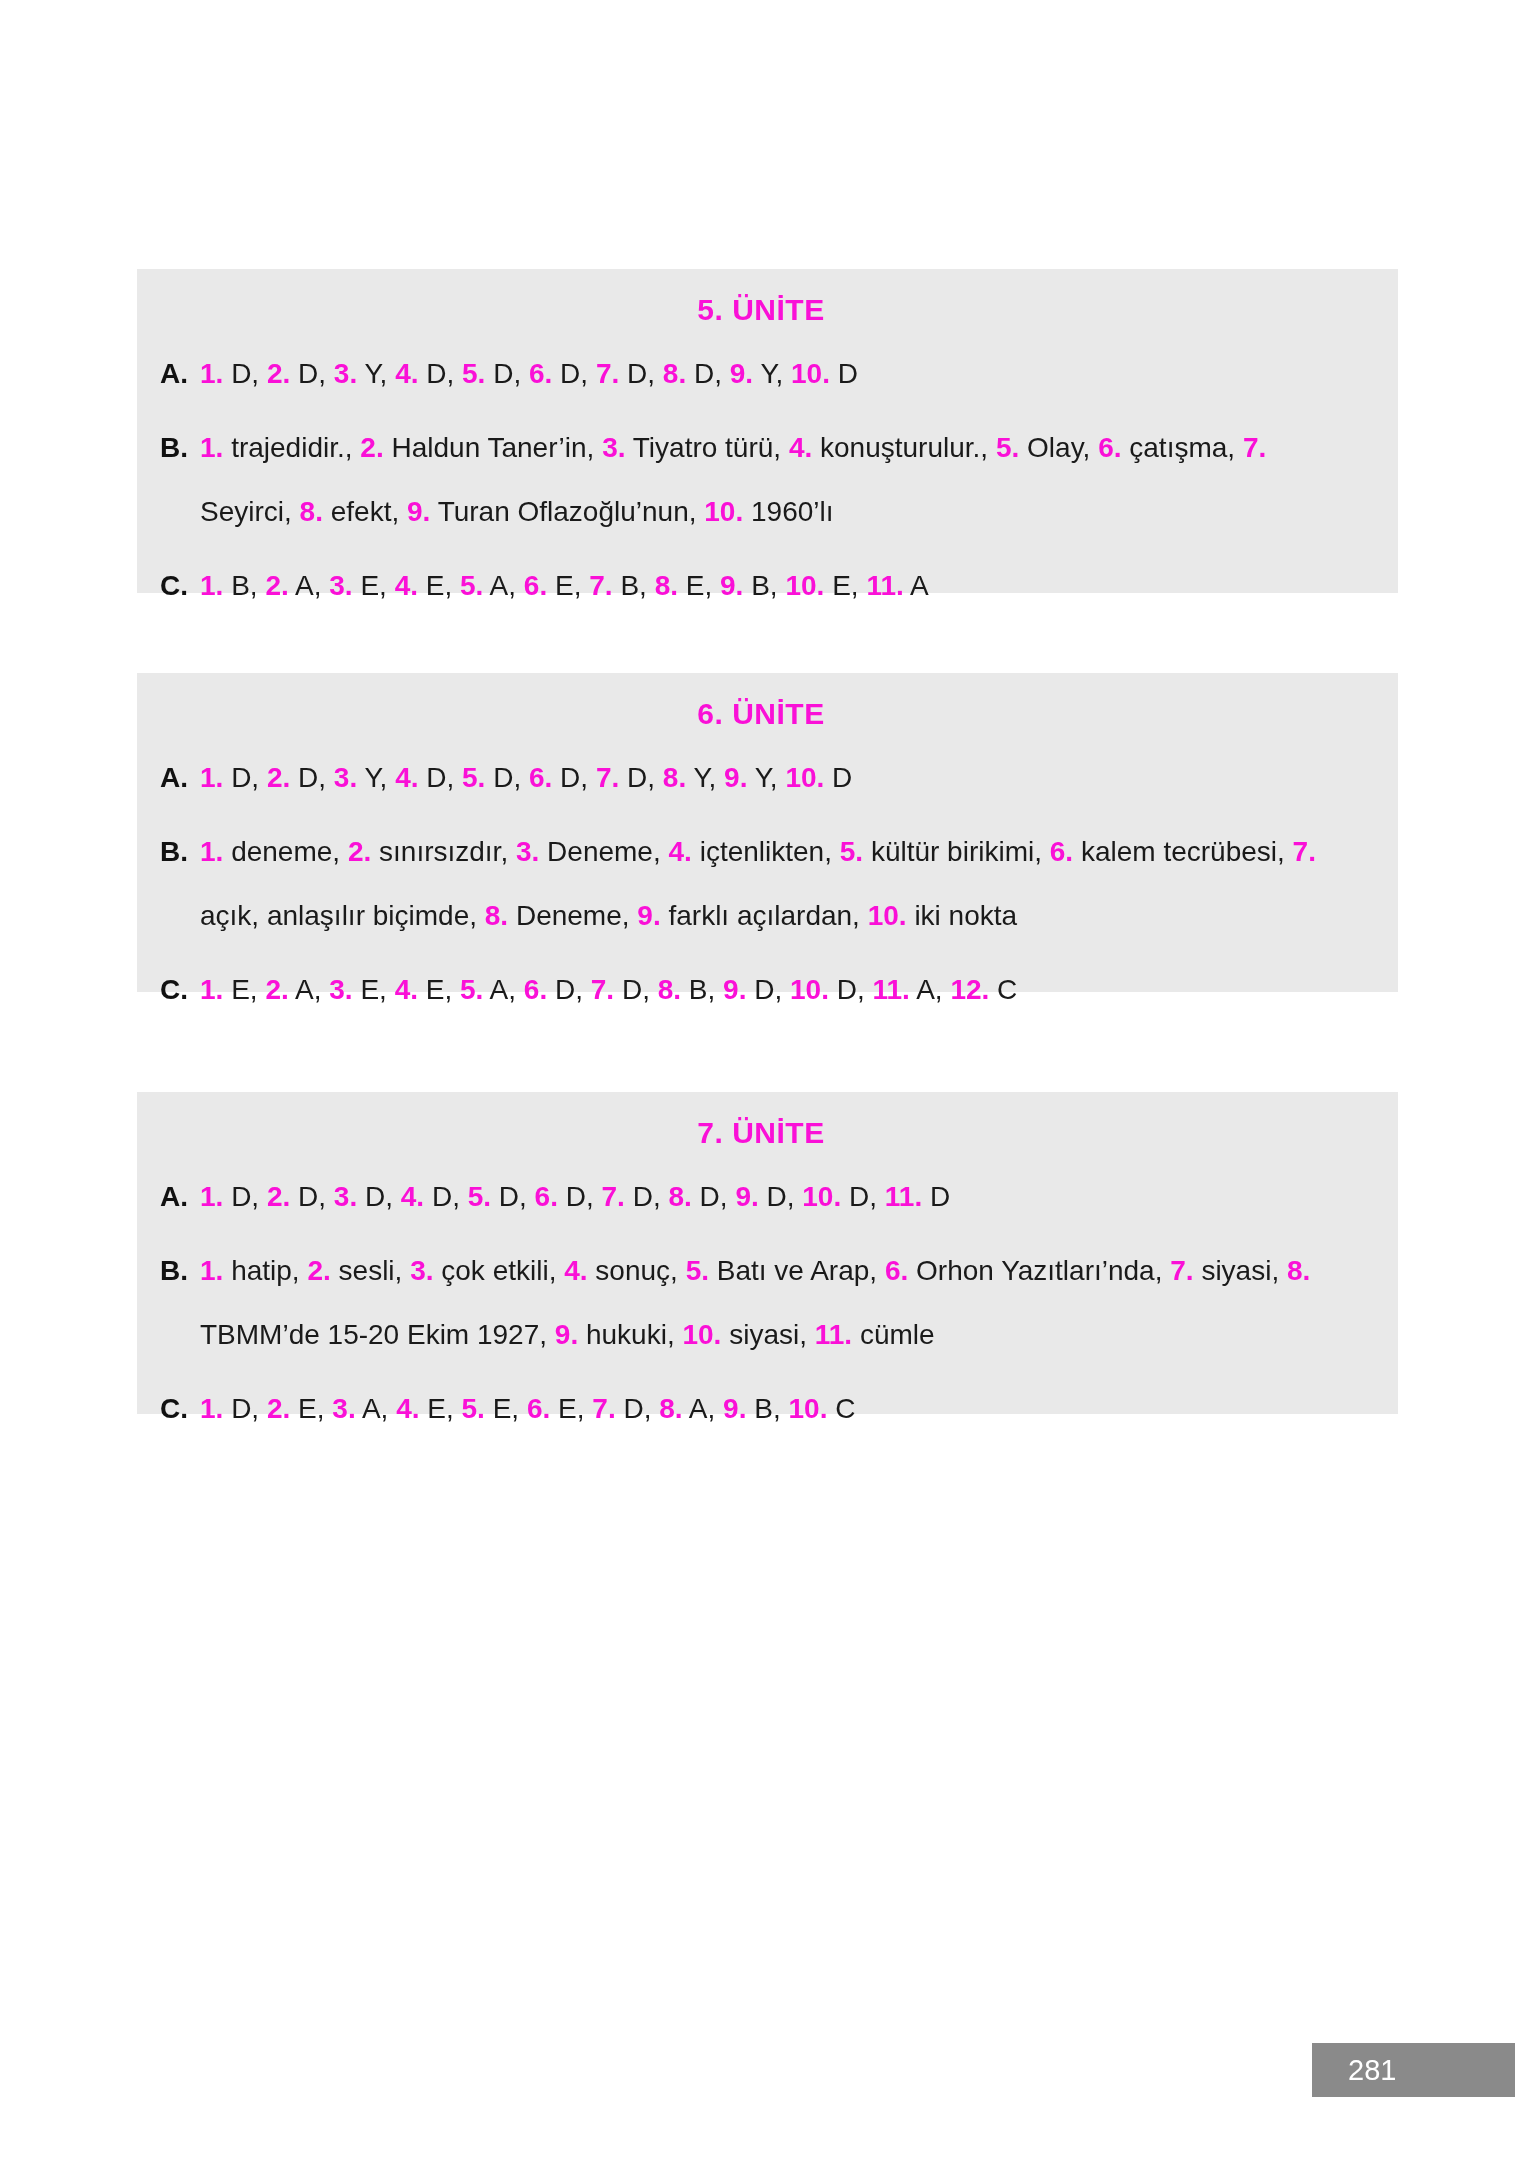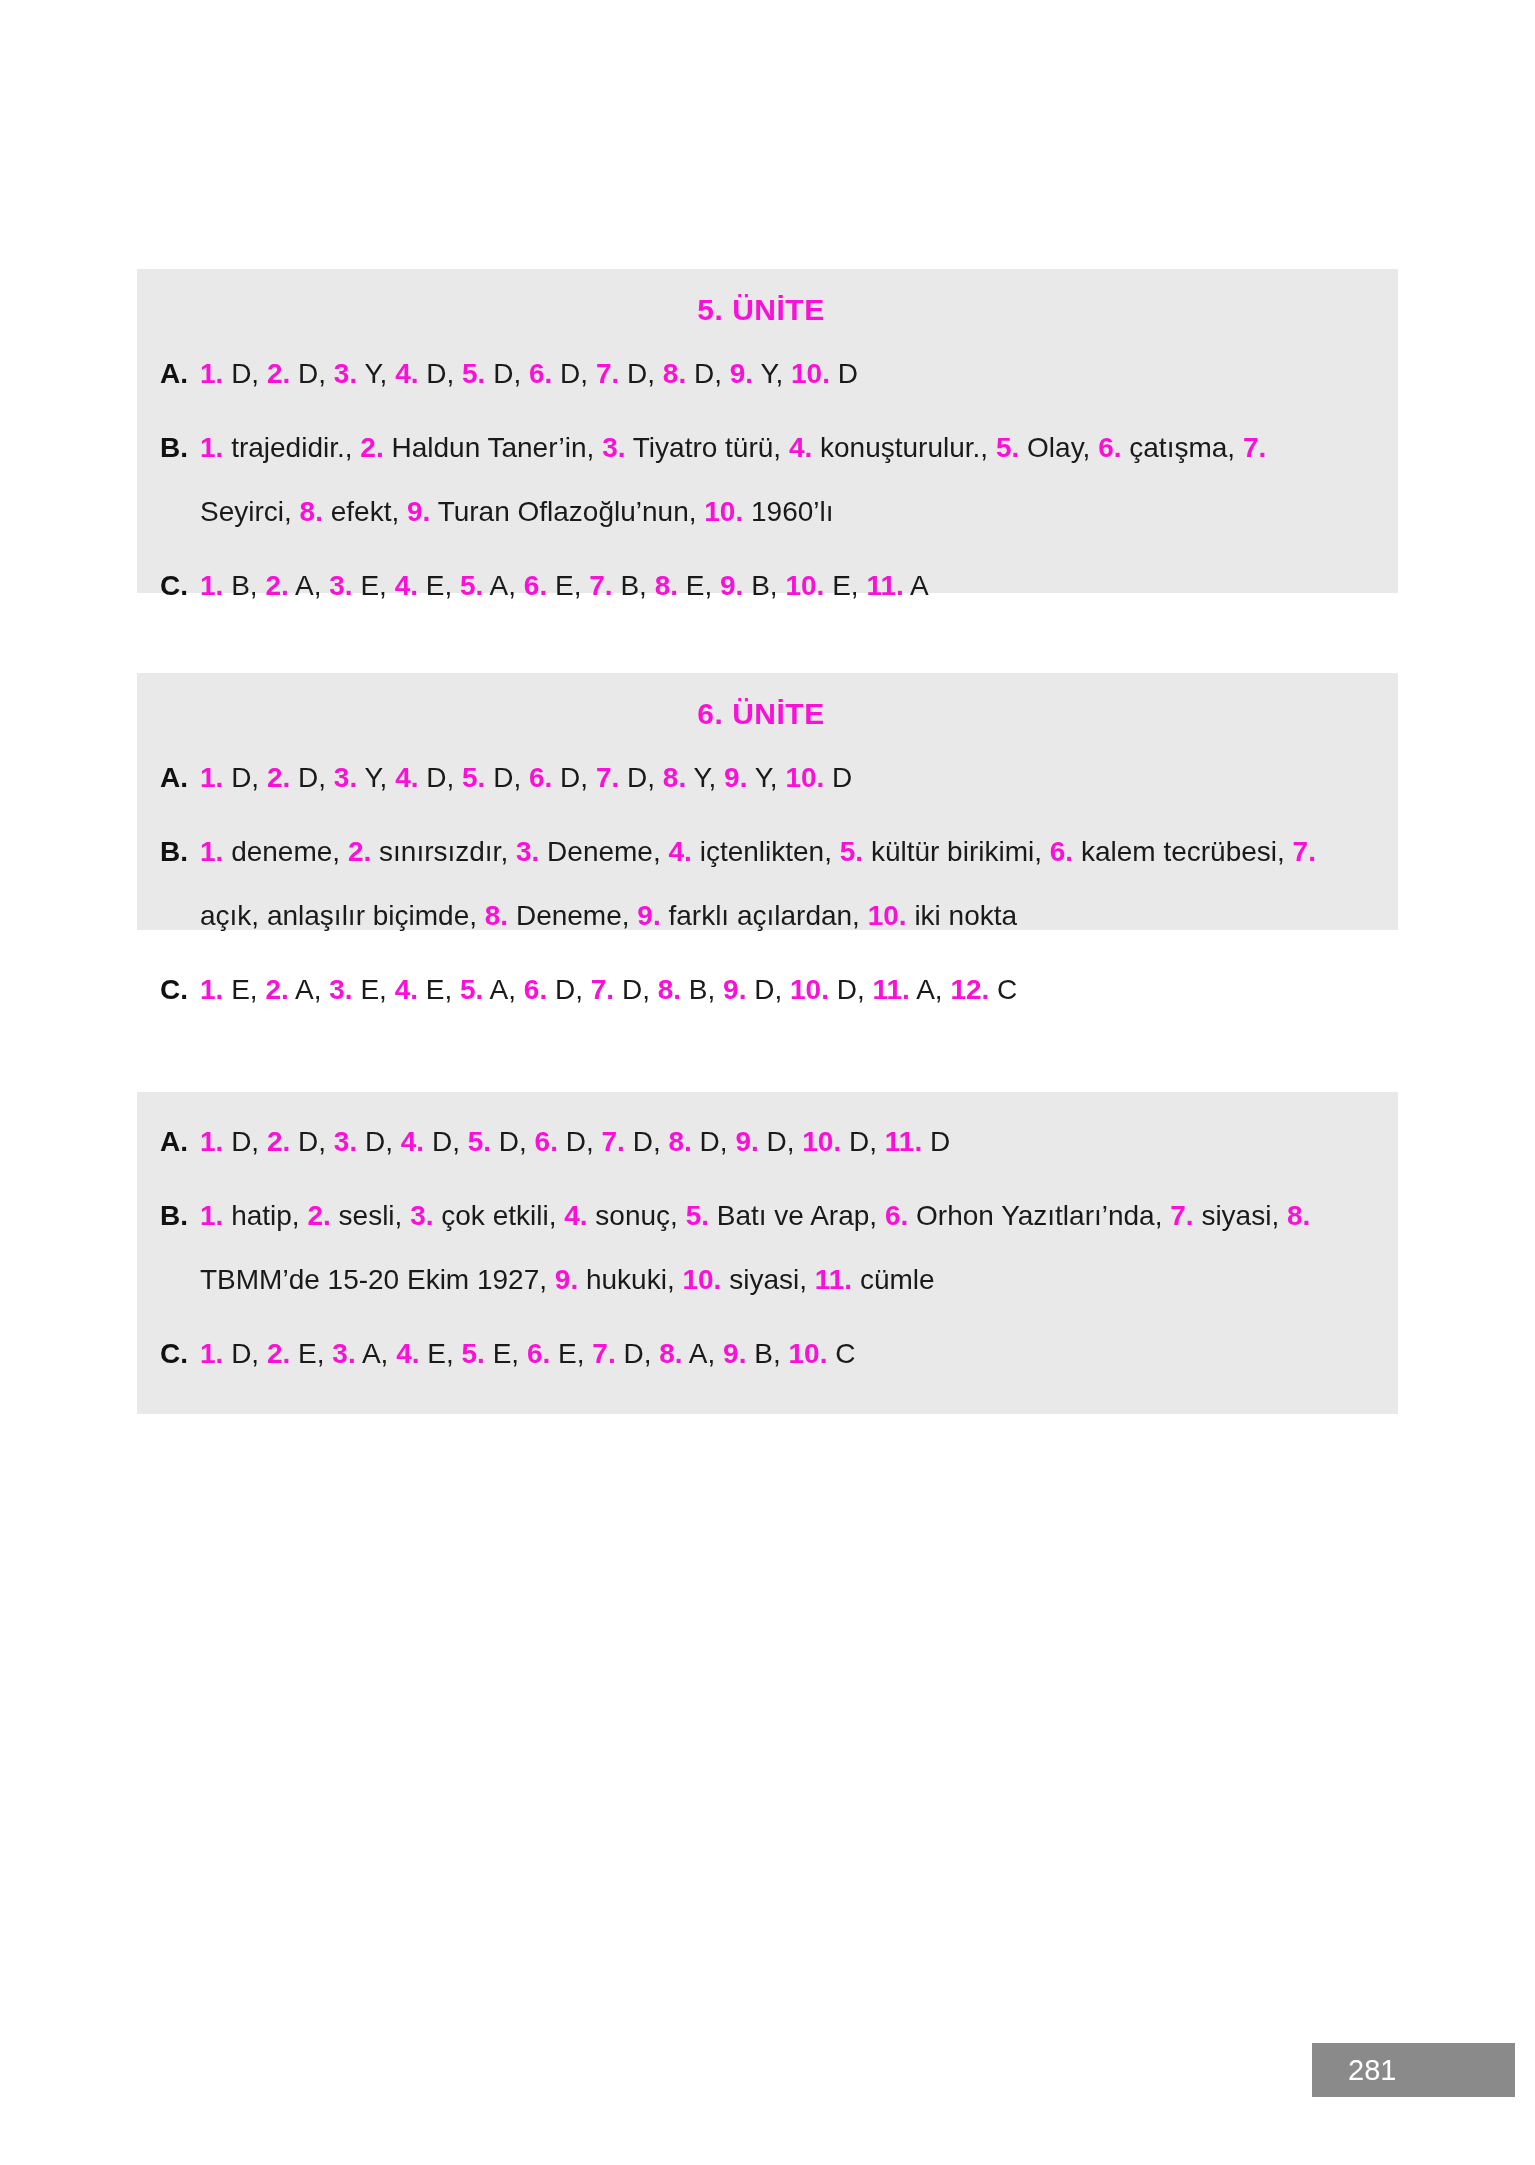--- a/index.html
+++ b/index.html
@@ -17,21 +17,21 @@
   }
   .unit-box {
     position: absolute;
     left: 137px;
     width: 1261px;
     background: var(--box-bg, #e9e9e9);
     box-sizing: border-box;
     padding: 18px 36px 0 23px;
   }
   .unit-box.u0 { top: 269px;  height: 324px; }
-  .unit-box.u1 { top: 673px;  height: 257px; }
+  .unit-box.u1 { top: 673px;  height: 319px; }
   .unit-box.u2 { top: 1092px; height: 322px; }
   .unit-title {
     margin: 0 0 9px 0;
     text-align: center;
     font-size: 30px;
     line-height: 46px;
     font-weight: bold;
     color: var(--accent, #fa10d7);
     letter-spacing: 0.5px;
   }
@@ -91,20 +91,21 @@
   <section class="unit-box u1">
     <h2 class="unit-title">6. ÜNİTE</h2>
     <div class="rows">
         <div class="answer-row"><span class="row-label">A.</span><span class="seg-num">1.</span> <span class="seg-text">D,</span> <span class="seg-num">2.</span> <span class="seg-text">D,</span> <span class="seg-num">3.</span> <span class="seg-text">Y,</span> <span class="seg-num">4.</span> <span class="seg-text">D,</span> <span class="seg-num">5.</span> <span class="seg-text">D,</span> <span class="seg-num">6.</span> <span class="seg-text">D,</span> <span class="seg-num">7.</span> <span class="seg-text">D,</span> <span class="seg-num">8.</span> <span class="seg-text">Y,</span> <span class="seg-num">9.</span> <span class="seg-text">Y,</span> <span class="seg-num">10.</span> <span class="seg-text">D</span> </div>
         <div class="answer-row"><span class="row-label">B.</span><span class="seg-num">1.</span> <span class="seg-text">deneme,</span> <span class="seg-num">2.</span> <span class="seg-text">sınırsızdır,</span> <span class="seg-num">3.</span> <span class="seg-text">Deneme,</span> <span class="seg-num">4.</span> <span class="seg-text">içtenlikten,</span> <span class="seg-num">5.</span> <span class="seg-text">kültür birikimi,</span> <span class="seg-num">6.</span> <span class="seg-text">kalem tecrübesi,</span> <span class="seg-num">7.</span> <span class="seg-text">açık, anlaşılır biçimde,</span> <span class="seg-num">8.</span> <span class="seg-text">Deneme,</span> <span class="seg-num">9.</span> <span class="seg-text">farklı açılardan,</span> <span class="seg-num">10.</span> <span class="seg-text">iki nokta</span> </div>
         <div class="answer-row"><span class="row-label">C.</span><span class="seg-num">1.</span> <span class="seg-text">E,</span> <span class="seg-num">2.</span> <span class="seg-text">A,</span> <span class="seg-num">3.</span> <span class="seg-text">E,</span> <span class="seg-num">4.</span> <span class="seg-text">E,</span> <span class="seg-num">5.</span> <span class="seg-text">A,</span> <span class="seg-num">6.</span> <span class="seg-text">D,</span> <span class="seg-num">7.</span> <span class="seg-text">D,</span> <span class="seg-num">8.</span> <span class="seg-text">B,</span> <span class="seg-num">9.</span> <span class="seg-text">D,</span> <span class="seg-num">10.</span> <span class="seg-text">D,</span> <span class="seg-num">11.</span> <span class="seg-text">A,</span> <span class="seg-num">12.</span> <span class="seg-text">C</span> </div>
       </div>
   </section>
 
   <section class="unit-box u2">
+    <h2 class="unit-title">7. ÜNİTE</h2>
     <div class="rows">
         <div class="answer-row"><span class="row-label">A.</span><span class="seg-num">1.</span> <span class="seg-text">D,</span> <span class="seg-num">2.</span> <span class="seg-text">D,</span> <span class="seg-num">3.</span> <span class="seg-text">D,</span> <span class="seg-num">4.</span> <span class="seg-text">D,</span> <span class="seg-num">5.</span> <span class="seg-text">D,</span> <span class="seg-num">6.</span> <span class="seg-text">D,</span> <span class="seg-num">7.</span> <span class="seg-text">D,</span> <span class="seg-num">8.</span> <span class="seg-text">D,</span> <span class="seg-num">9.</span> <span class="seg-text">D,</span> <span class="seg-num">10.</span> <span class="seg-text">D,</span> <span class="seg-num">11.</span> <span class="seg-text">D</span> </div>
         <div class="answer-row"><span class="row-label">B.</span><span class="seg-num">1.</span> <span class="seg-text">hatip,</span> <span class="seg-num">2.</span> <span class="seg-text">sesli,</span> <span class="seg-num">3.</span> <span class="seg-text">çok etkili,</span> <span class="seg-num">4.</span> <span class="seg-text">sonuç,</span> <span class="seg-num">5.</span> <span class="seg-text">Batı ve Arap,</span> <span class="seg-num">6.</span> <span class="seg-text">Orhon Yazıtları’nda,</span> <span class="seg-num">7.</span> <span class="seg-text">siyasi,</span> <span class="seg-num">8.</span> <span class="seg-text">TBMM’de 15-20 Ekim 1927,</span> <span class="seg-num">9.</span> <span class="seg-text">hukuki,</span> <span class="seg-num">10.</span> <span class="seg-text">siyasi,</span> <span class="seg-num">11.</span> <span class="seg-text">cümle</span> </div>
         <div class="answer-row"><span class="row-label">C.</span><span class="seg-num">1.</span> <span class="seg-text">D,</span> <span class="seg-num">2.</span> <span class="seg-text">E,</span> <span class="seg-num">3.</span> <span class="seg-text">A,</span> <span class="seg-num">4.</span> <span class="seg-text">E,</span> <span class="seg-num">5.</span> <span class="seg-text">E,</span> <span class="seg-num">6.</span> <span class="seg-text">E,</span> <span class="seg-num">7.</span> <span class="seg-text">D,</span> <span class="seg-num">8.</span> <span class="seg-text">A,</span> <span class="seg-num">9.</span> <span class="seg-text">B,</span> <span class="seg-num">10.</span> <span class="seg-text">C</span> </div>
       </div>
   </section>
 
   <div class="page-number-box">
     <span>281</span>
   </div>

